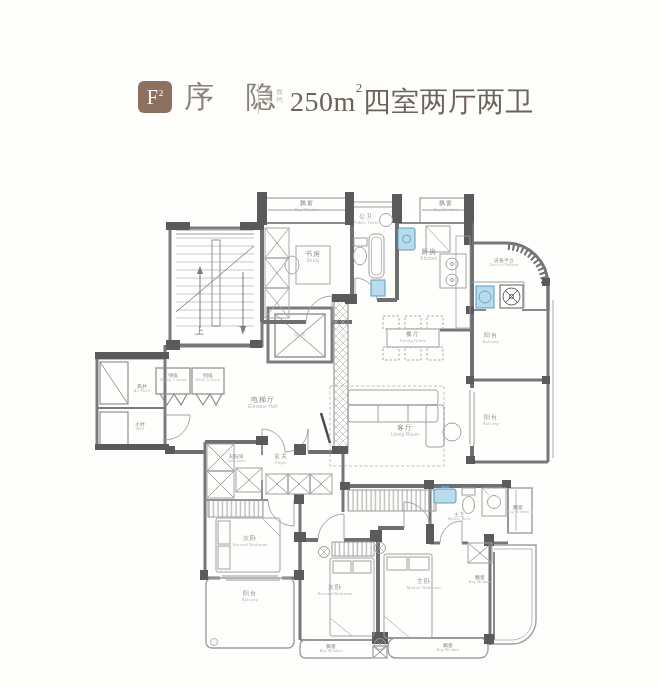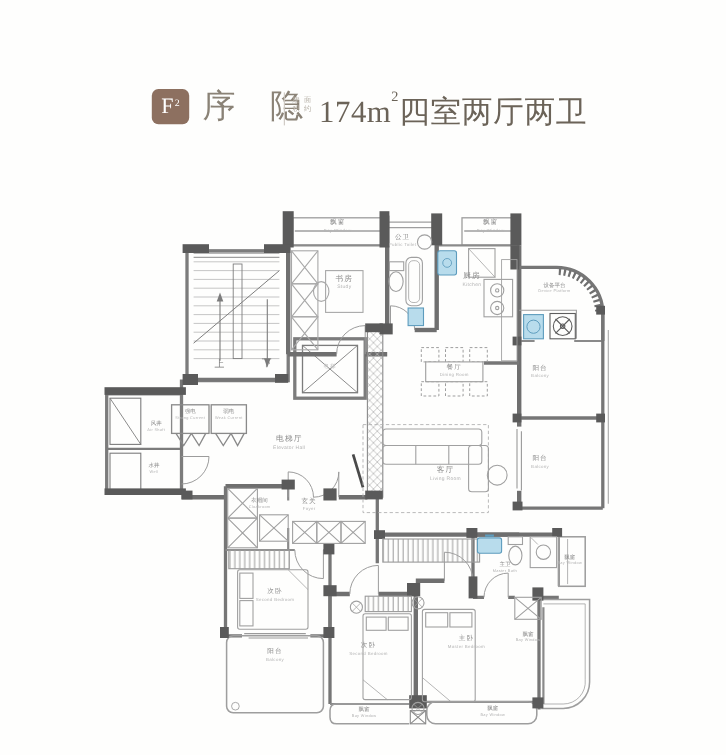--- a/index.html
+++ b/index.html
@@ -42,21 +42,21 @@
   <div class="hdr-badge">
       <span>F</span>
       <sup>2</sup>
     </div>
   <div class="hdr-title">序 隐</div>
   <div class="hdr-divider"></div>
   <div class="hdr-note">
     <span>建 面</span>
     <span>积 约</span>
   </div>
-  <div class="hdr-area"><span>174m</span><sup>2</sup><span>四室两厅两卫</span></div>
+  <div class="hdr-area"><span>250m</span><sup>2</sup><span>四室两厅两卫</span></div>
 
   <div class="plan">
   <svg width="660" height="686" viewBox="0 0 660 686">
     <defs>
       <pattern id="comb" width="4.5" height="24" patternUnits="userSpaceOnUse">
         <path d="M2 0 V24" stroke="#a3a3a3" stroke-width="1"></path>
       </pattern>
       <pattern id="xh" width="7" height="7" patternUnits="userSpaceOnUse">
         <path d="M0 7 L7 0 M0 0 L7 7" stroke="#b8b8b8" stroke-width="0.7"></path>
       </pattern>

